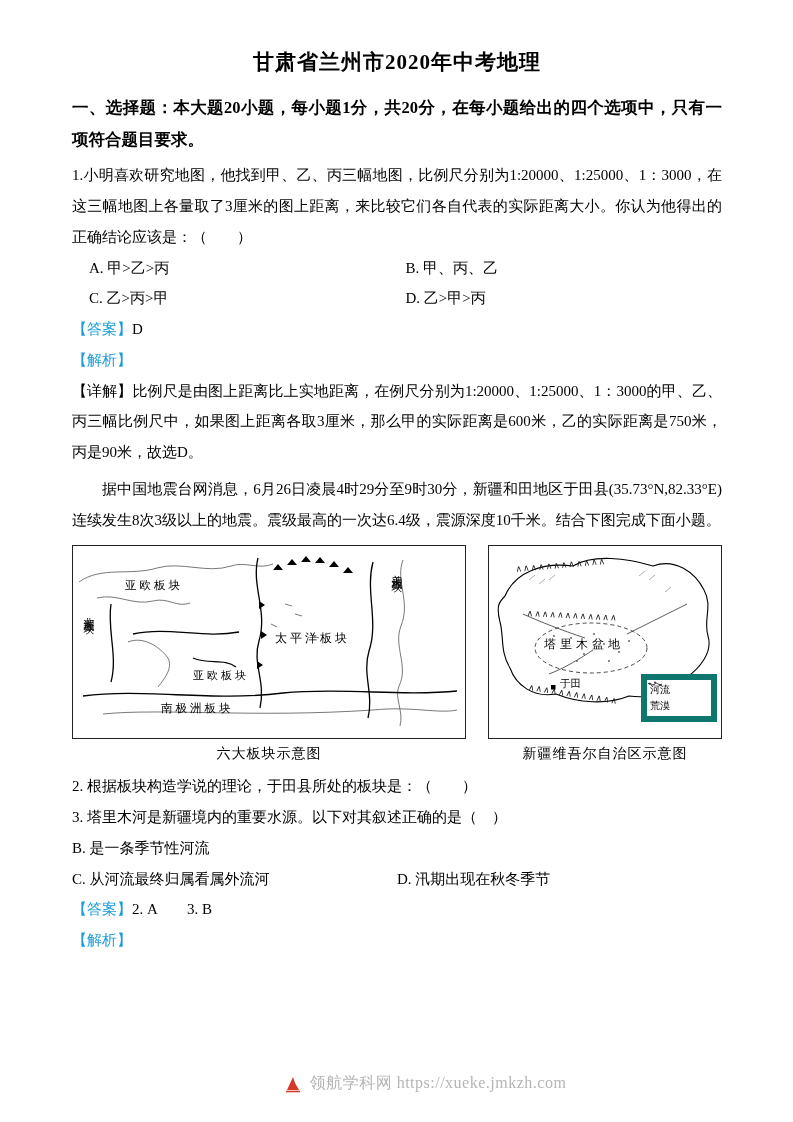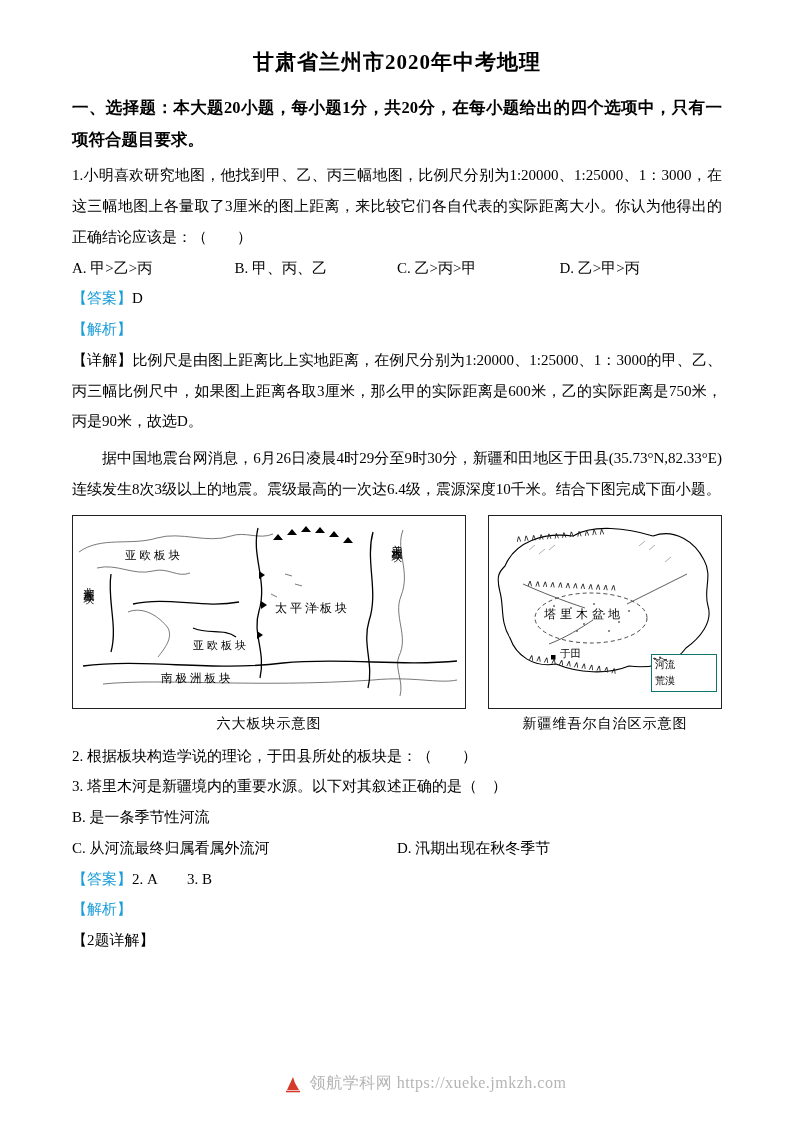--- a/index.html
+++ b/index.html
@@ -6,40 +6,40 @@
   body{
     width:793px;height:1122px;background:#ffffff;position:relative;overflow:hidden;
     font-family:"Liberation Serif","DejaVu Serif",serif;color:#000;
   }
   .page{padding:48px 71px 0 72px;}
   p{margin:0;}
   .doc-title{margin:0 0 16px 0;text-align:center;font-size:21px;font-weight:bold;letter-spacing:1px;}
   .section-header{font-size:16.5px;font-weight:bold;line-height:1.95;text-align:justify;margin-bottom:4px;}
   .para{font-size:15px;line-height:2.05;text-align:justify;}
   .mt4{margin-top:4px;} .mt6{margin-top:6px;} .mt8{margin-top:8px;}
-  .opt4{display:grid;grid-template-columns:1fr 1fr 1fr 1fr;font-size:15px;line-height:2.05;}
+  .opt4{display:grid;grid-template-columns:1fr 1fr;font-size:15px;line-height:2.05;margin-left:17px;}
   .opt2{display:grid;grid-template-columns:1fr 1fr;font-size:15px;line-height:2.05;}
   .teal{color:#1b9dd9;}
   .indent{text-indent:2em;}
 
   
   .figure-row{display:flex;justify-content:space-between;margin-top:10px;}
   .map-col{display:flex;flex-direction:column;align-items:center;}
   .map-box{position:relative;border:1.4px solid #222;background:#fff;overflow:hidden;}
   .map-left{width:392px;height:192px;}
   .map-right{width:232px;height:192px;}
   .map-box svg{position:absolute;left:0;top:0;}
   .mlabel{position:absolute;font-size:11.5px;letter-spacing:3px;white-space:nowrap;color:#000;font-family:Liberation Serif, serif;}
   .vlabel{position:absolute;writing-mode:vertical-rl;text-orientation:upright;font-size:11px;letter-spacing:2px;color:#000;}
   .plate-legend{position:absolute;left:0;bottom:2px;width:100%;display:flex;justify-content:center;align-items:center;gap:5px;font-size:11.5px;white-space:nowrap;}
   .caption{font-size:14px;letter-spacing:1px;margin-top:6px;text-align:center;}
   .mtn{position:absolute;font-size:9px;letter-spacing:1px;color:#222;transform-origin:left top;white-space:nowrap;}
   .basin-label{position:absolute;left:55px;top:90px;font-size:12px;letter-spacing:4px;color:#000;white-space:nowrap;}
   .yutian-label{position:absolute;left:71px;top:131px;font-size:10.5px;color:#000;}
-  .xj-legend{position:absolute;right:4px;bottom:16px;width:58px;border:1px solid #0f766e;background:#fff;padding:2px 3px;font-size:10px;line-height:1.6;}
+  .xj-legend{position:absolute;right:4px;bottom:16px;width:58px;border:6px solid #0f766e;background:#fff;padding:2px 3px;font-size:10px;line-height:1.6;}
   .xj-legend-row{display:flex;align-items:center;gap:4px;}
 
   
   .footer{position:absolute;left:0;bottom:28px;width:100%;display:flex;justify-content:center;align-items:center;gap:7px;padding-left:28px;}
   .footer-text{font-size:16px;color:#b5b5b5;letter-spacing:.5px;}
   .footer-text a,.footer-url{color:#b5b5b5;text-decoration:none;}
 </style>
 </head>
 <body>
 
@@ -174,21 +174,20 @@
   </div>
   <div class="opt2">
     <span>C. 从河流最终归属看属外流河</span>
     <span>D. 汛期出现在秋冬季节</span>
   </div>
 
   <p class="para"><span class="teal">【答案】</span><span>2. A　　3. B</span></p>
 
   <p class="para teal">【解析】</p>
 
-  <p class="para">【2题详解】</p>
 
 </div>
 
 <div class="footer">
   <svg width="20" height="20" viewBox="0 0 20 20">
     <path d="M4,16 L10,3 L12,9 L16,16 Z" fill="#d63a2b"></path>
     <path d="M3,17.5 H17" stroke="#d63a2b" stroke-width="1.6"></path>
   </svg>
   <span class="footer-text"><span>领航学科网</span> <span class="footer-url">https://xueke.jmkzh.com</span></span>
 </div>

